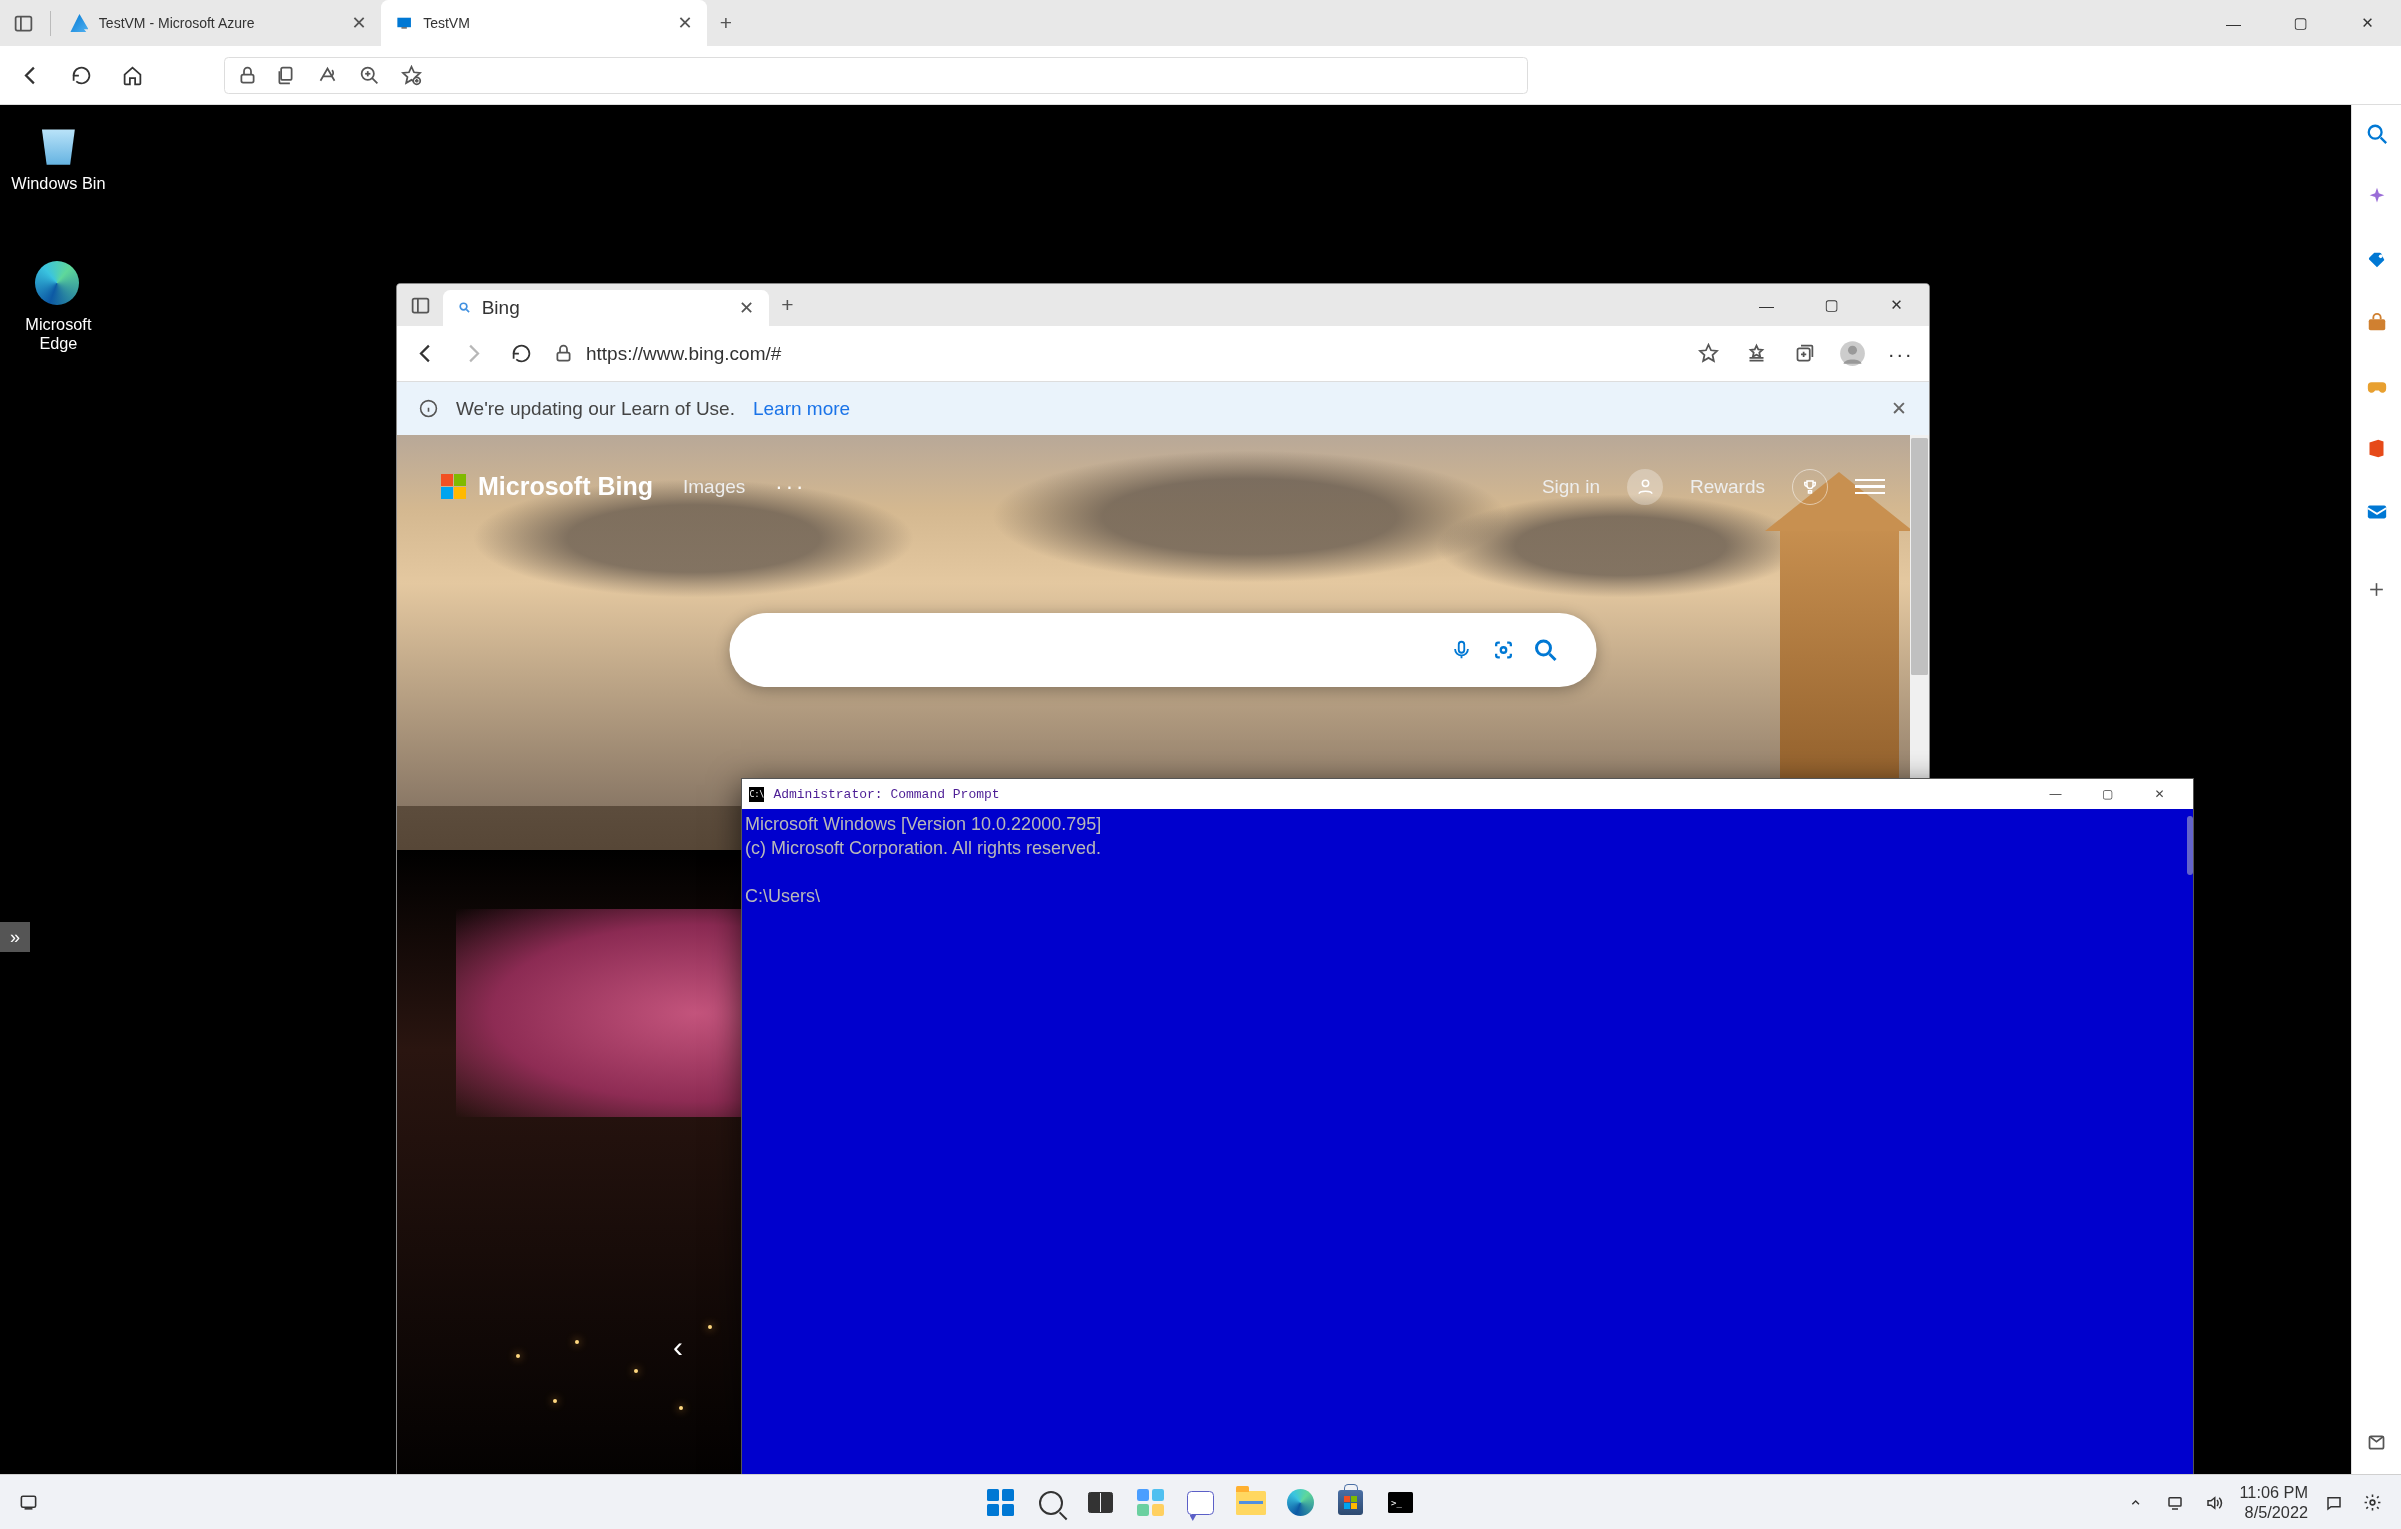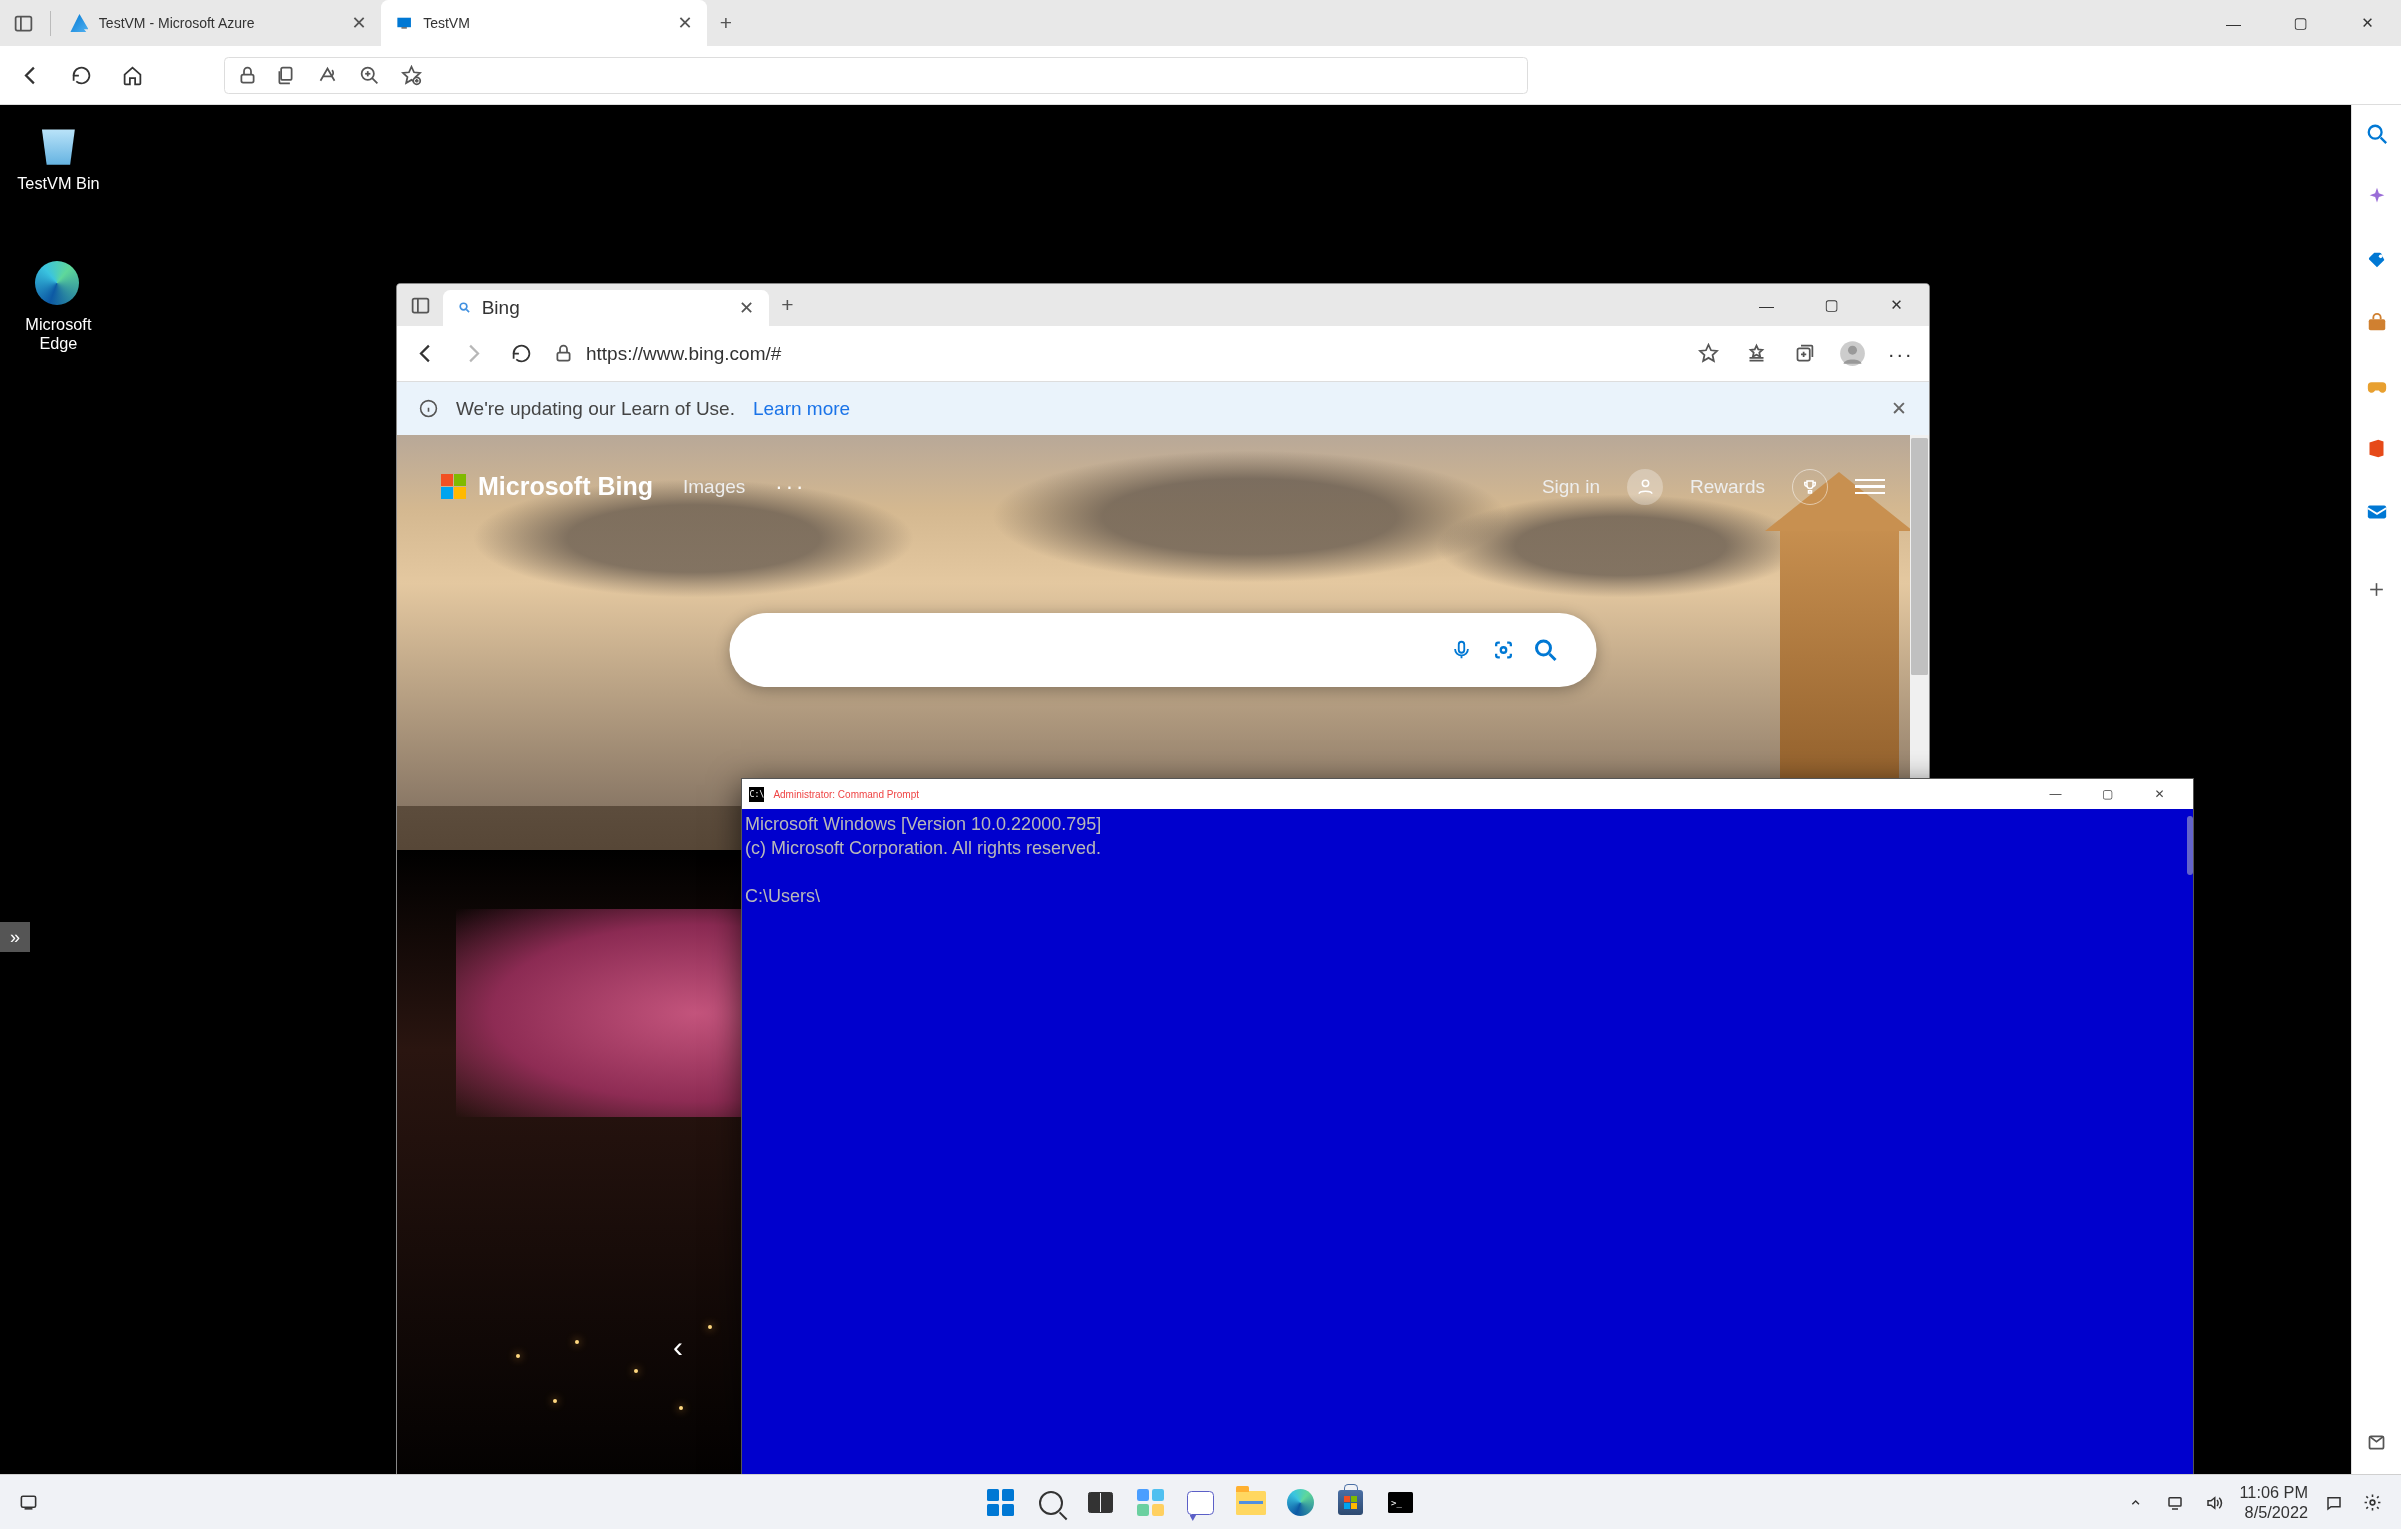--- a/index.html
+++ b/index.html
@@ -86,21 +86,21 @@
 
 .chev-left { position:absolute; left:259px; bottom:148px; width:44px; height:44px; color:#fff; font-size:30px; display:flex; align-items:center; justify-content:center;}
 
 .inner-scrollbar { position:absolute; right:0; top:0; width:19px; height:100%; background:#f0f0f0;}
 .inner-thumb { position:absolute; right:1.5px; top:3px; width:16.3px; height:237px; background:#c0c0c0; border-radius:1.5px;}
 
 
 .cmd-window { position:absolute; left:741px; top:673px; width:1453px; height:757px; background:#0000cd; border:0.7px solid #555; box-shadow:0 7.4px 30px rgba(0,0,0,0.6);}
 .cmd-titlebar { height:30px; background:#fff; display:flex; align-items:center; padding:0 7.4px; gap:9px;}
 .cmd-icon { width:15px; height:15px; background:#000; color:#fff; font-size:8.2px; font-family:monospace; display:flex; align-items:center; justify-content:center;}
-.cmd-title { font-size:10px; color:#ef4444;}
+.cmd-title { font-size:13px; color:#4c1d95;font-family:Liberation Mono, monospace;}
 .cmd-winbtns { margin-left:auto; display:flex;}
 .cmd-winbtn { width:52px; height:30px; display:flex; align-items:center; justify-content:center; color:#444; font-size:12px;}
 .cmd-body { padding:3px 3px; font-family:Consolas,monospace; font-size:18px; color:#b8b8b8; line-height:1.3; white-space:pre; position:relative;}
 .cmd-body .cmd-scroll { position:absolute; right:0; top:7.4px; width:6px; height:59px; background:rgba(200,200,200,0.5); border-radius:3px;}
 
 
 .remote-taskbar { position:absolute; left:0; right:0; bottom:0; height:56px; background:#f0f2f6; border-top:0.7px solid #d0d0d0; display:flex; align-items:center;}
 .tb-center { position:absolute; left:50%; transform:translateX(-50%); display:flex; gap:6px;}
 .tb-icon { width:44px; height:44px; display:flex; align-items:center; justify-content:center; border-radius:4.4px;}
 .tb-right { position:absolute; right:15px; display:flex; align-items:center; gap:12px;}
@@ -226,21 +226,21 @@
   </div>
 
   <div class="host-content">
 
     <div class="remote-desktop">
 
       <div class="desktop-icon" style="left:10.4px; top:15px;">
         <div class="icon-box">
             <div class="recycle-bin"></div>
           </div>
-        <div>TestVM Bin</div>
+        <div>Windows Bin</div>
       </div>
       <div class="desktop-icon" style="left:10.4px; top:156px;">
         <div class="icon-box">
             <div class="edge-icon"></div>
           </div>
         <div>Microsoft Edge</div>
       </div>
 
       <div class="inner-edge">
         <div class="inner-titlebar">

